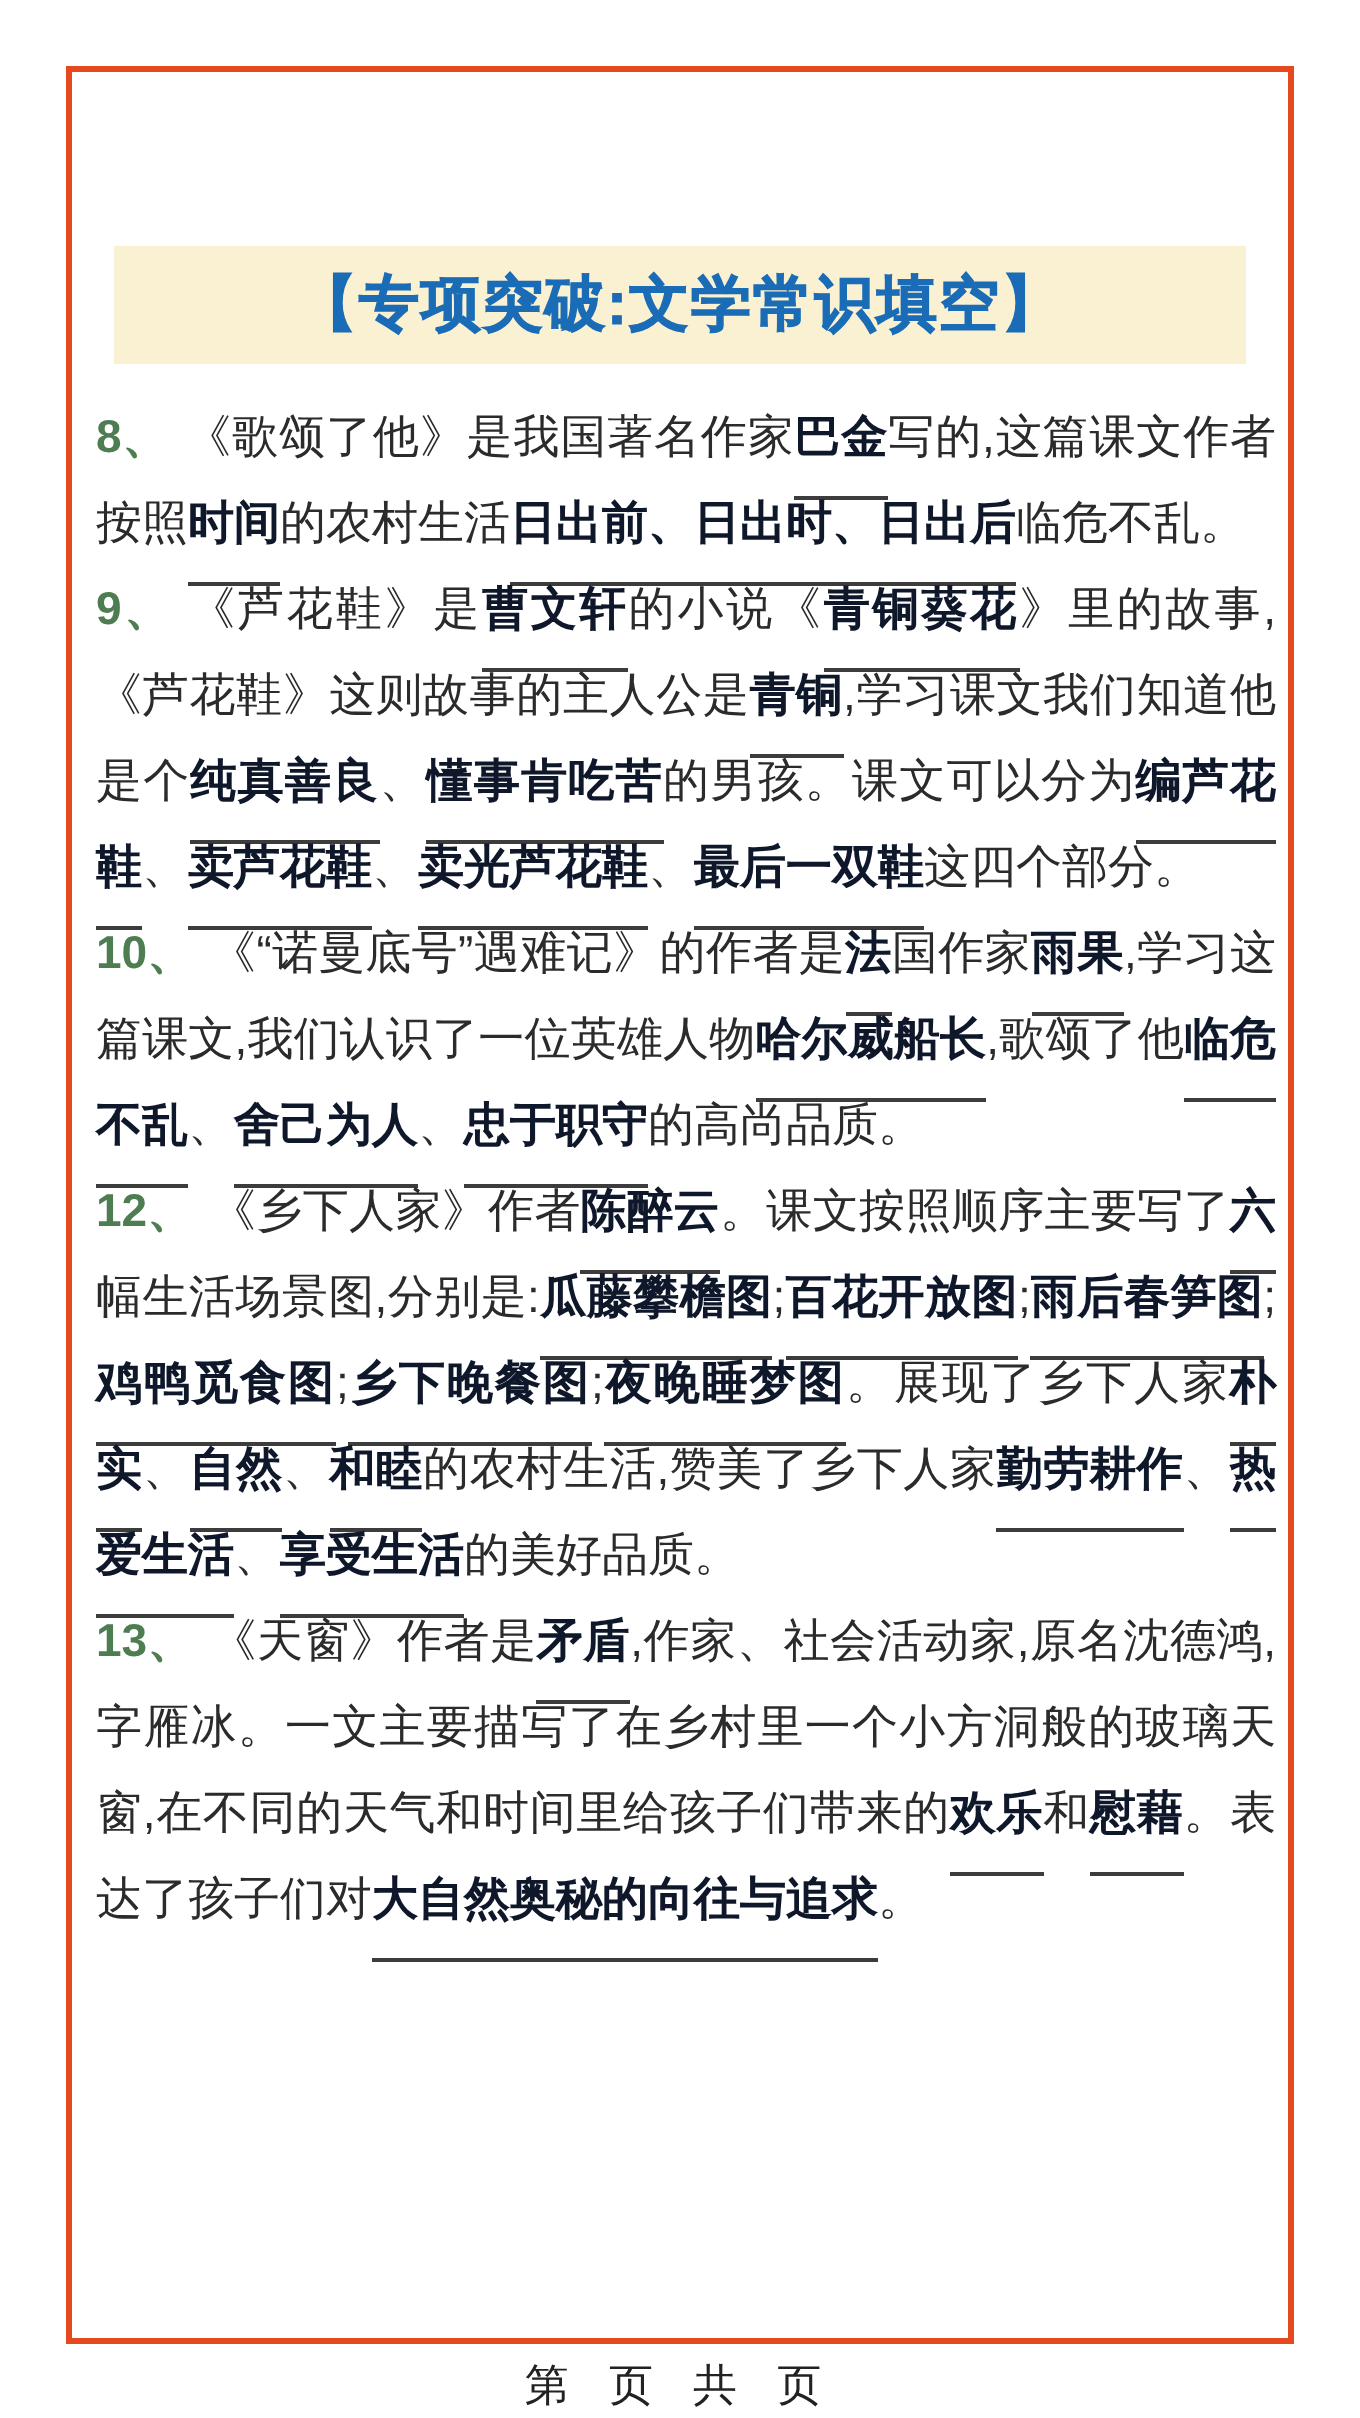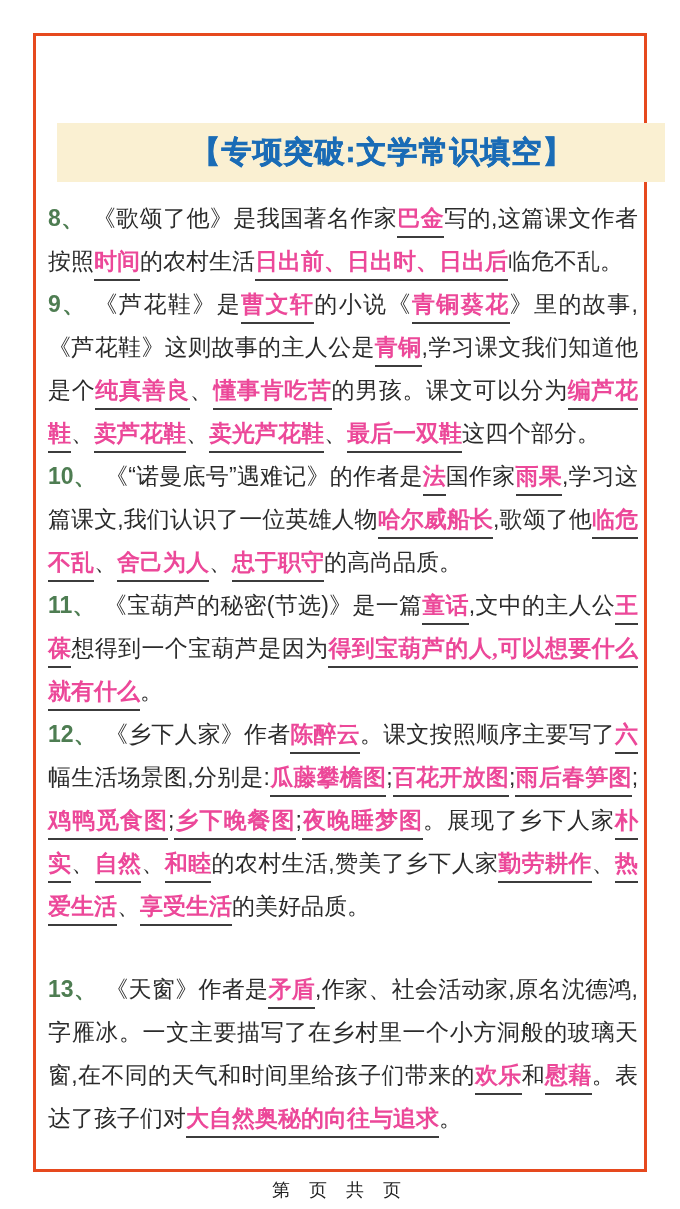--- a/index.html
+++ b/index.html
@@ -19,21 +19,21 @@
     left: 33px; top: 33px;
     width: 614px; height: 1139px;
     box-sizing: border-box;
     border: 3px solid #e6491e;
   }
   .banner {
     position: absolute;
     left: 57px; top: 123px;
     width: 566px; height: 59px;
     background: #faf0d2;
-    display: flex; align-items: center; justify-content: center; padding-left: 42px;
+    display: flex; align-items: center; justify-content: center;
   }
   .banner-title {
     font-size: 30px;
     font-weight: bold;
     color: #1a6cb6;
     letter-spacing: 1px;
     -webkit-text-stroke: 0.6px #1a6cb6;
   }
   .content {
     position: absolute;
@@ -41,57 +41,55 @@
     width: 590px;
   }
   p.para {
     margin: 0;
     font-size: 23px;
     line-height: 43px;
     text-align: justify;
     color: #2b2b2b;
     word-break: break-all;
   }
-  p.para.gap { margin-top: 40px; }
+  p.para.gap { }
   .num {
     color: #4e7d52;
     font-weight: bold;
     margin-right: 8px;
   }
   .answer {
-    color: #ec4899;
+    color: #0f172a;
     font-weight: bold;
     border-bottom: 2px solid #3c3c3c;
-    padding-bottom: 5px;
-    font-family: Liberation Serif, serif;
+    padding-bottom: 17px;
   }
   .footer {
     position: absolute;
     left: 0; right: 0;
     top: 1178px;
     text-align: center;
-    font-size: 18px;
+    font-size: 22px;
     color: #222222;
     letter-spacing: 7px;
   }
 </style>
 </head>
 <body>
 
 <div class="page">
   <div class="frame"></div>
 
   <div class="banner">
     <span class="banner-title">【专项突破:文学常识填空】</span>
   </div>
 
   <div class="content">
 
   <p class="para"><span class="num">8、</span><span class="normal">《歌颂了他》是我国著名作家</span><span class="answer">巴金</span><span class="normal">写的,这篇课文作者按照</span><span class="answer">时间</span><span class="normal">的农村生活</span><span class="answer">日出前、日出时、日出后</span><span class="normal">临危不乱。</span></p>
       <p class="para"><span class="num">9、</span><span class="normal">《芦花鞋》是</span><span class="answer">曹文轩</span><span class="normal">的小说《</span><span class="answer">青铜葵花</span><span class="normal">》里的故事,《芦花鞋》这则故事的主人公是</span><span class="answer">青铜</span><span class="normal">,学习课文我们知道他是个</span><span class="answer">纯真善良</span><span class="normal">、</span><span class="answer">懂事肯吃苦</span><span class="normal">的男孩。课文可以分为</span><span class="answer">编芦花鞋</span><span class="normal">、</span><span class="answer">卖芦花鞋</span><span class="normal">、</span><span class="answer">卖光芦花鞋</span><span class="normal">、</span><span class="answer">最后一双鞋</span><span class="normal">这四个部分。</span></p>
       <p class="para"><span class="num">10、</span><span class="normal">《“诺曼底号”遇难记》的作者是</span><span class="answer">法</span><span class="normal">国作家</span><span class="answer">雨果</span><span class="normal">,学习这篇课文,我们认识了一位英雄人物</span><span class="answer">哈尔威船长</span><span class="normal">,歌颂了他</span><span class="answer">临危不乱</span><span class="normal">、</span><span class="answer">舍己为人</span><span class="normal">、</span><span class="answer">忠于职守</span><span class="normal">的高尚品质。</span></p>
-      <p class="para"><span class="num">11、</span><span class="normal">《宝葫芦的秘密(节选)》是一篇</span><span class="answer">童话</span><span class="normal">,文中的主人公</span><span class="answer">王葆</span><span class="normal">想得到一个宝葫芦是因为</span><span class="answer">得到宝葫芦的人,可以想要什么就有什么</span><span class="normal">。</span></p>
       <p class="para"><span class="num">12、</span><span class="normal">《乡下人家》作者</span><span class="answer">陈醉云</span><span class="normal">。课文按照顺序主要写了</span><span class="answer">六</span><span class="normal">幅生活场景图,分别是:</span><span class="answer">瓜藤攀檐图</span><span class="normal">;</span><span class="answer">百花开放图</span><span class="normal">;</span><span class="answer">雨后春笋图</span><span class="normal">;</span><span class="answer">鸡鸭觅食图</span><span class="normal">;</span><span class="answer">乡下晚餐图</span><span class="normal">;</span><span class="answer">夜晚睡梦图</span><span class="normal">。展现了乡下人家</span><span class="answer">朴实</span><span class="normal">、</span><span class="answer">自然</span><span class="normal">、</span><span class="answer">和睦</span><span class="normal">的农村生活,赞美了乡下人家</span><span class="answer">勤劳耕作</span><span class="normal">、</span><span class="answer">热爱生活</span><span class="normal">、</span><span class="answer">享受生活</span><span class="normal">的美好品质。</span></p>
       <p class="para gap"><span class="num">13、</span><span class="normal">《天窗》作者是</span><span class="answer">矛盾</span><span class="normal">,作家、社会活动家,原名沈德鸿,字雁冰。一文主要描写了在乡村里一个小方洞般的玻璃天窗,在不同的天气和时间里给孩子们带来的</span><span class="answer">欢乐</span><span class="normal">和</span><span class="answer">慰藉</span><span class="normal">。表达了孩子们对</span><span class="answer">大自然奥秘的向往与追求</span><span class="normal">。</span></p>
     </div>
 
   <div class="footer">第 页 共 页</div>
 </div>
 
 </body></html>

